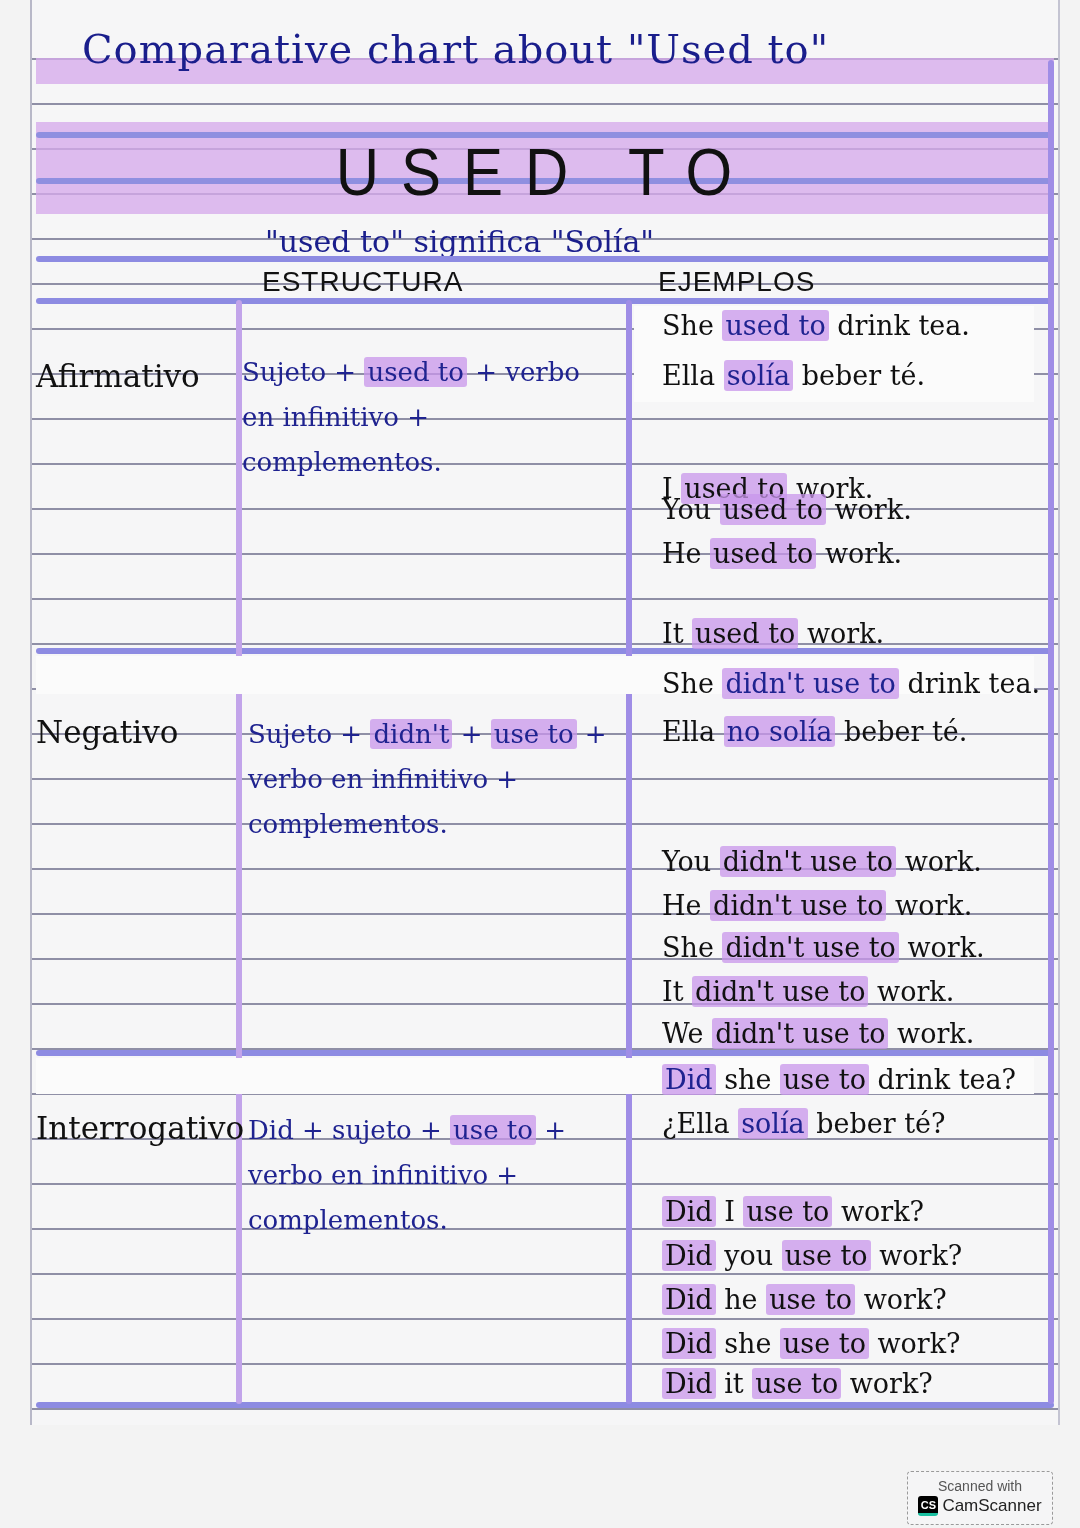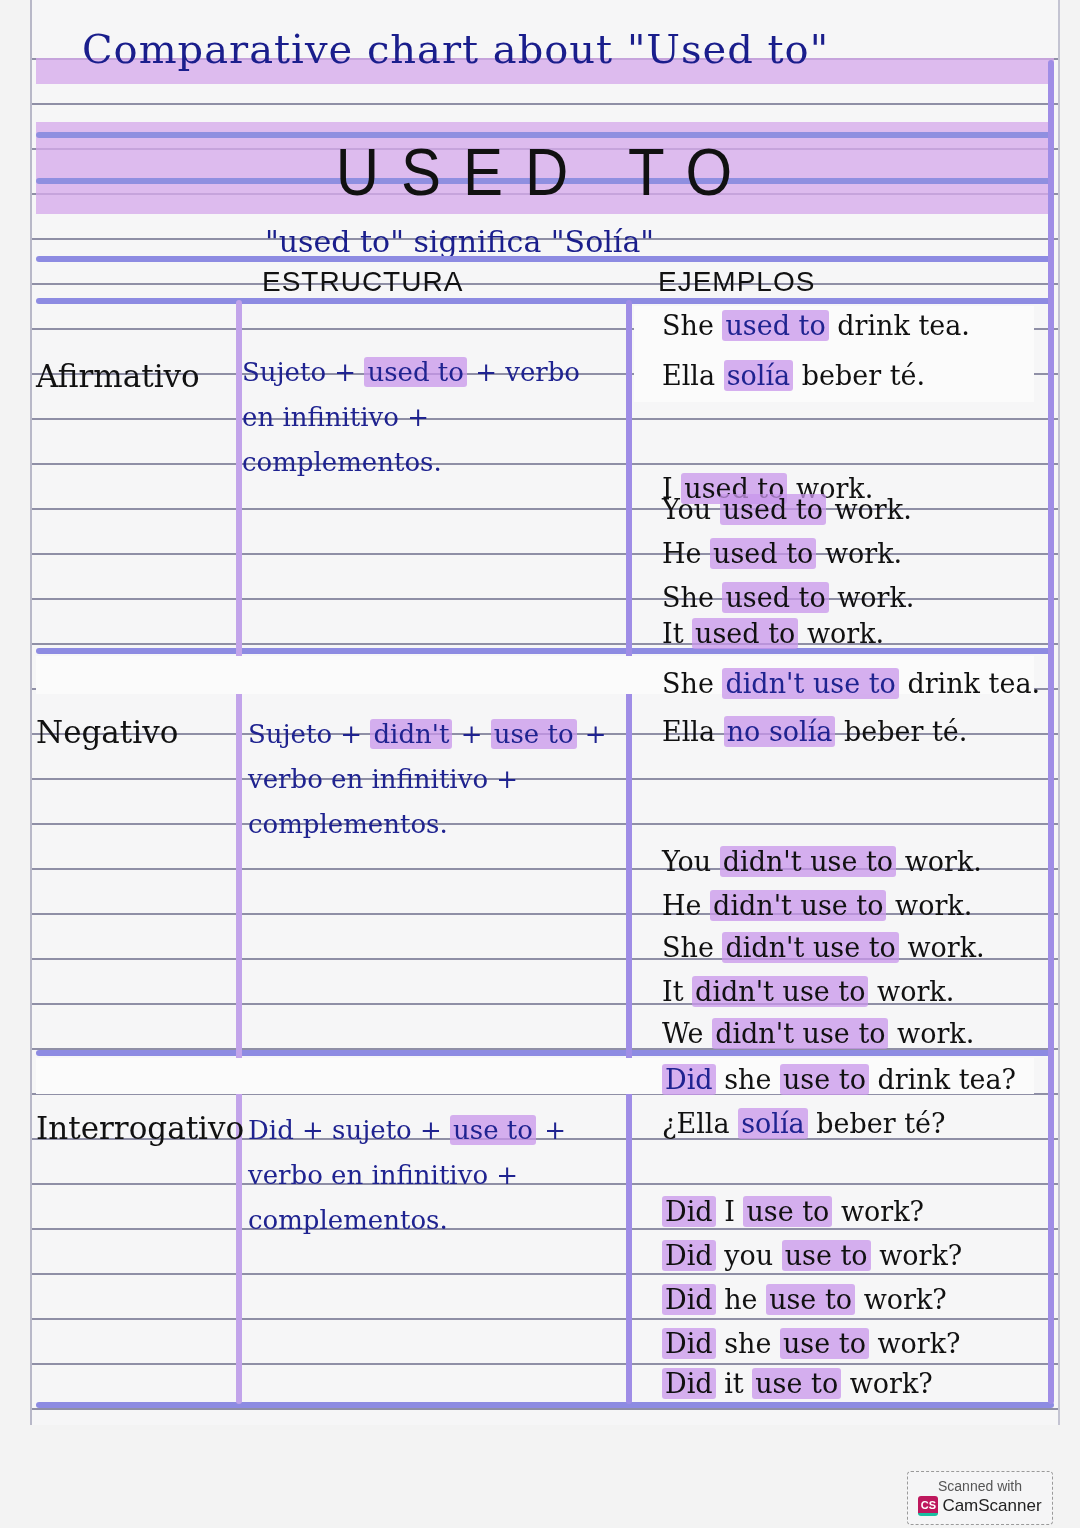--- a/index.html
+++ b/index.html
@@ -53,21 +53,21 @@
   .hl-plain { background:rgba(200,150,235,0.75); padding:0 3px; border-radius:3px; }
   .white-patch { position:absolute; background:#fbfbfb; }
 
   .badge {
     position:absolute; left:907px; top:1455px; width:144px; height:52px;
     border:1px dashed #9a9a9a; border-radius:4px; background:#f5f5f6;
     font-family:"Liberation Sans", sans-serif; text-align:center;margin-top:16px;
   }
   .badge .top { font-size:14px; color:#555; margin-top:6px; }
   .badge .bottom { font-size:17px; color:#222; margin-top:2px; display:flex; align-items:center; justify-content:center; gap:4px; }
-  .cs-icon { width:20px; height:20px; background:#be185d; color:#fff; font-size:11px; font-weight:bold; border-radius:3px; display:flex; align-items:center; justify-content:center; border-bottom:3px solid #19c0a0; box-sizing:border-box; }
+  .cs-icon { width:20px; height:20px; background:#000000; color:#fff; font-size:11px; font-weight:bold; border-radius:3px; display:flex; align-items:center; justify-content:center; border-bottom:3px solid #19c0a0; box-sizing:border-box; }
 </style>
 </head>
 <body>
 
 <div class="paper">
   <div class="paper-left-rule"></div>
   <div class="paper-right-rule"></div>
 
   <div class="band" style="top:58px;height:26px;"></div>
   <div class="title">Comparative chart about "Used to"</div>
@@ -98,21 +98,20 @@
   <div class="row-label" style="left:6px;top:358px;">Afirmativo</div>
   <div class="structure" style="left:212px;top:314px;margin-top:36px;">
     <span>Sujeto + </span><span class="hl">used to</span><span> + verbo en infinitivo + complementos.</span>
   </div>
   <div class="examples" style="top:310px;height:340px;">
     <div class="ex-line" style="top:0px;"><span>She </span><span class="hl">used to</span><span> drink tea.</span></div>
     <div class="ex-line" style="top:50px;"><span>Ella </span><span class="hl">solía</span><span> beber té.</span></div>
     <div class="ex-line" style="top:138px;margin-top:25px;"><span>I </span><span class="hl-plain">used to</span><span> work.</span></div>
     <div class="ex-line" style="top:184px;"><span>You </span><span class="hl-plain">used to</span><span> work.</span></div>
     <div class="ex-line" style="top:228px;"><span>He </span><span class="hl-plain">used to</span><span> work.</span></div>
-    <div class="ex-line" style="top:272px;"><span>She </span><span class="hl-plain">used to</span><span> work.</span></div>
     <div class="ex-line" style="top:308px;"><span>It </span><span class="hl-plain">used to</span><span> work.</span></div>
   </div>
 
   <div class="row-label" style="left:6px;top:714px;">Negativo</div>
   <div class="structure" style="left:218px;top:712px;">
     <span>Sujeto + </span><span class="hl">didn't</span><span> + </span><span class="hl">use to</span><span> + verbo en infinitivo + complementos.</span>
   </div>
   <div class="examples" style="top:668px;height:380px;">
     <div class="ex-line" style="top:0px;"><span>She </span><span class="hl">didn't use to</span><span> drink tea.</span></div>
     <div class="ex-line" style="top:48px;"><span>Ella </span><span class="hl">no solía</span><span> beber té.</span></div>

